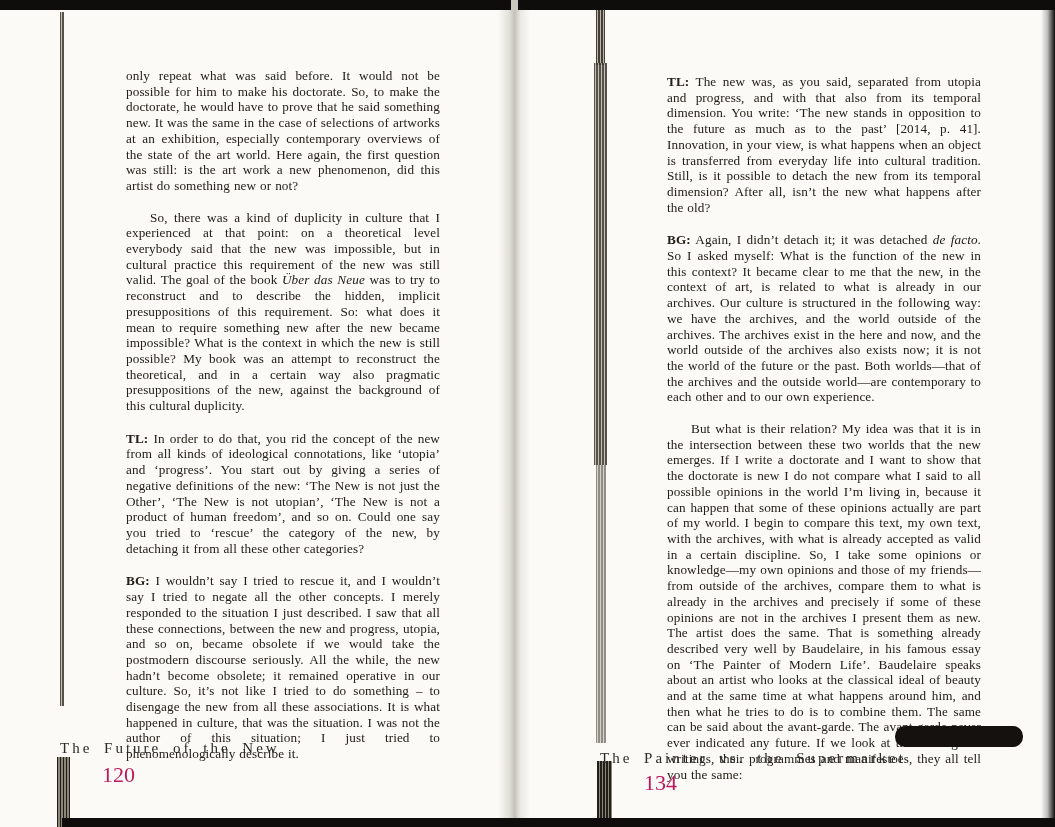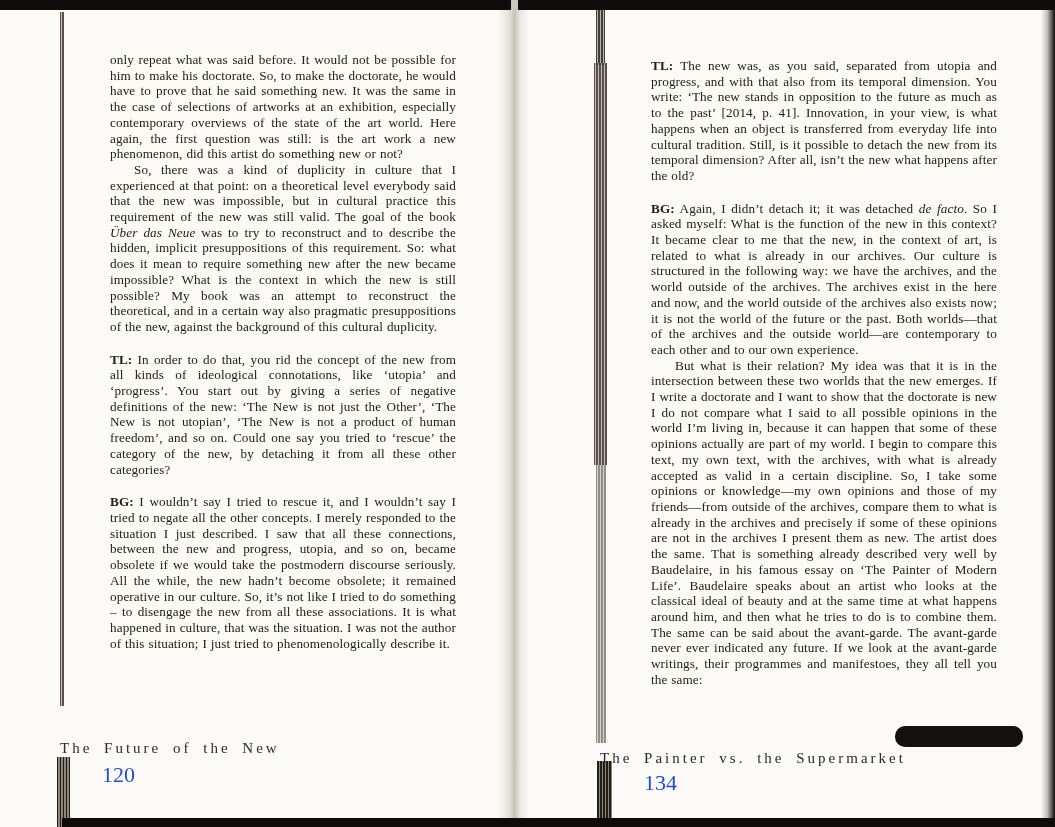--- a/index.html
+++ b/index.html
@@ -26,31 +26,31 @@
   .left-bar{position:absolute;left:57px;top:757px;width:13px;height:70px;}
   .r-seg1{position:absolute;left:596px;top:10px;width:9px;height:55px;opacity:.95;}
   .r-seg2{position:absolute;left:594px;top:63px;width:13px;height:402px;opacity:.85;}
   .r-seg3{position:absolute;left:596px;top:465px;width:10px;height:278px;opacity:.55;}
   .r-bar{position:absolute;left:597px;top:761px;width:15px;height:66px;}
   
   .text-col{position:absolute;width:346px;font-size:13.2px;line-height:15.7px;
     text-align:justify;letter-spacing:.1px;word-spacing:.5px;}
   #left-text{left:110px;top:52px;}
   #right-text{left:651px;top:58px;}
-  .para{margin:0;}
+  .para{margin:16px;}
   .para.indent{text-indent:24px;}
   .para.gap{margin-top:17px;}
   .para .label{font-weight:bold;}
   .para .ital{font-style:italic;}
   
   .running-title{position:absolute;font-size:15px;letter-spacing:3px;word-spacing:5px;
     color:#2c2a26;white-space:nowrap;}
   #left-running{left:60px;top:740px;}
   #right-running{left:600px;top:750px;}
-  .page-number{position:absolute;font-size:22px;color:#1d4ed8;}
+  .page-number{position:absolute;font-size:22px;color:#be185d;}
   #left-pagenum{left:102px;top:762px;}
   #right-pagenum{left:644px;top:770px;}
   
   .redaction{position:absolute;left:895px;top:726px;width:128px;height:21px;
     background:#14110e;border-radius:10px;}
 </style>
 </head>
 <body>
 
 <div class="scan">

